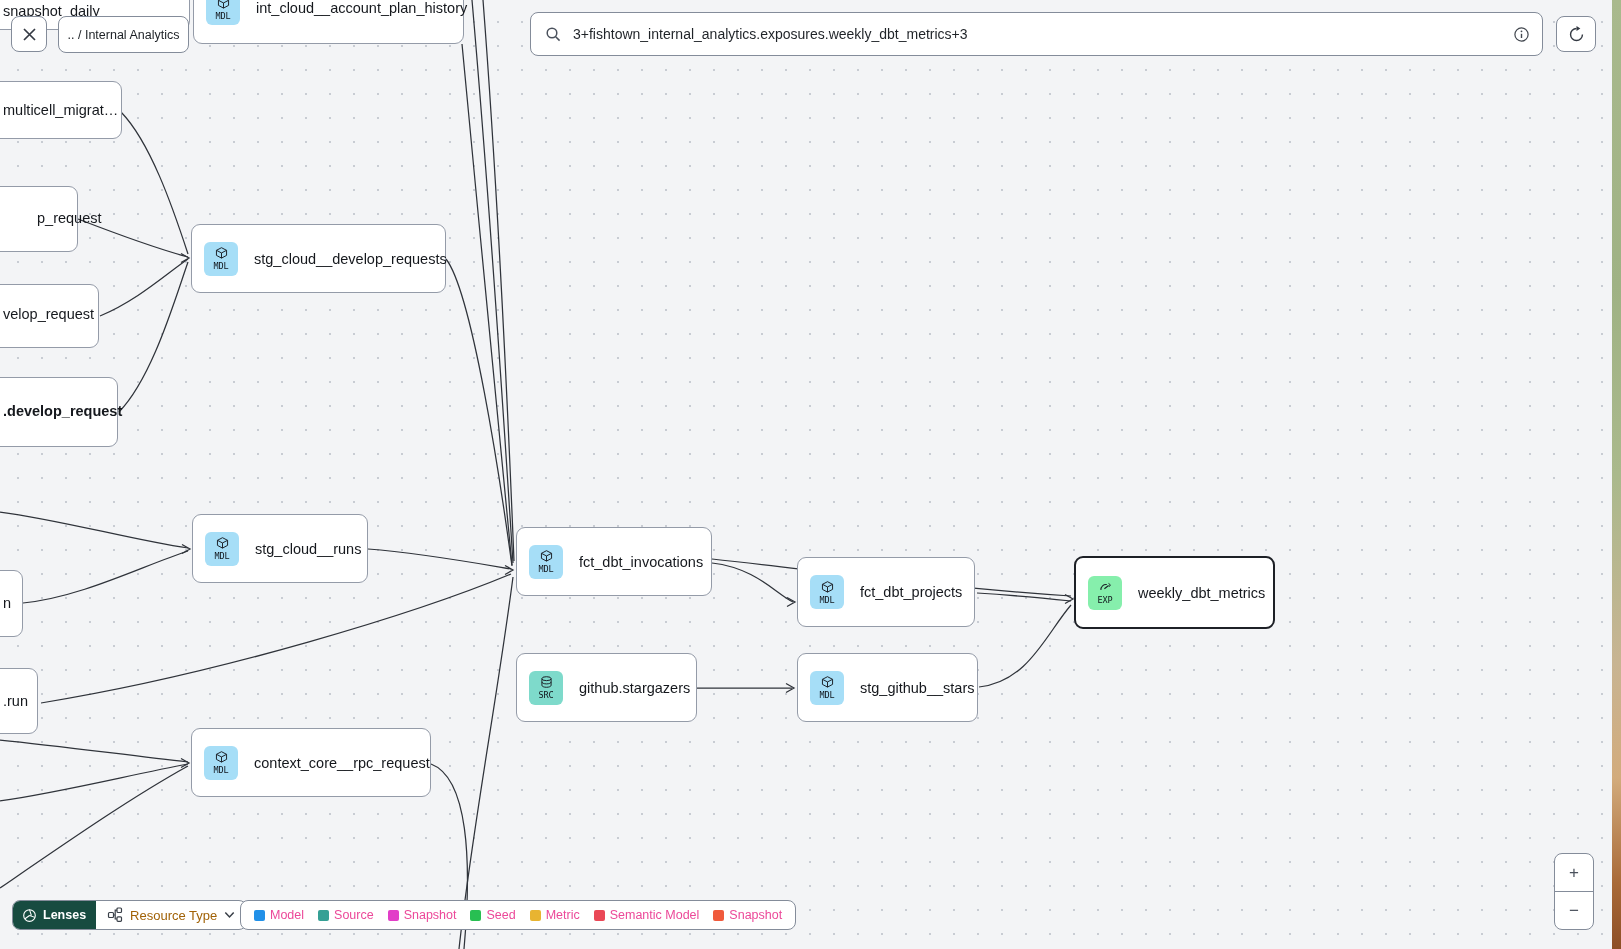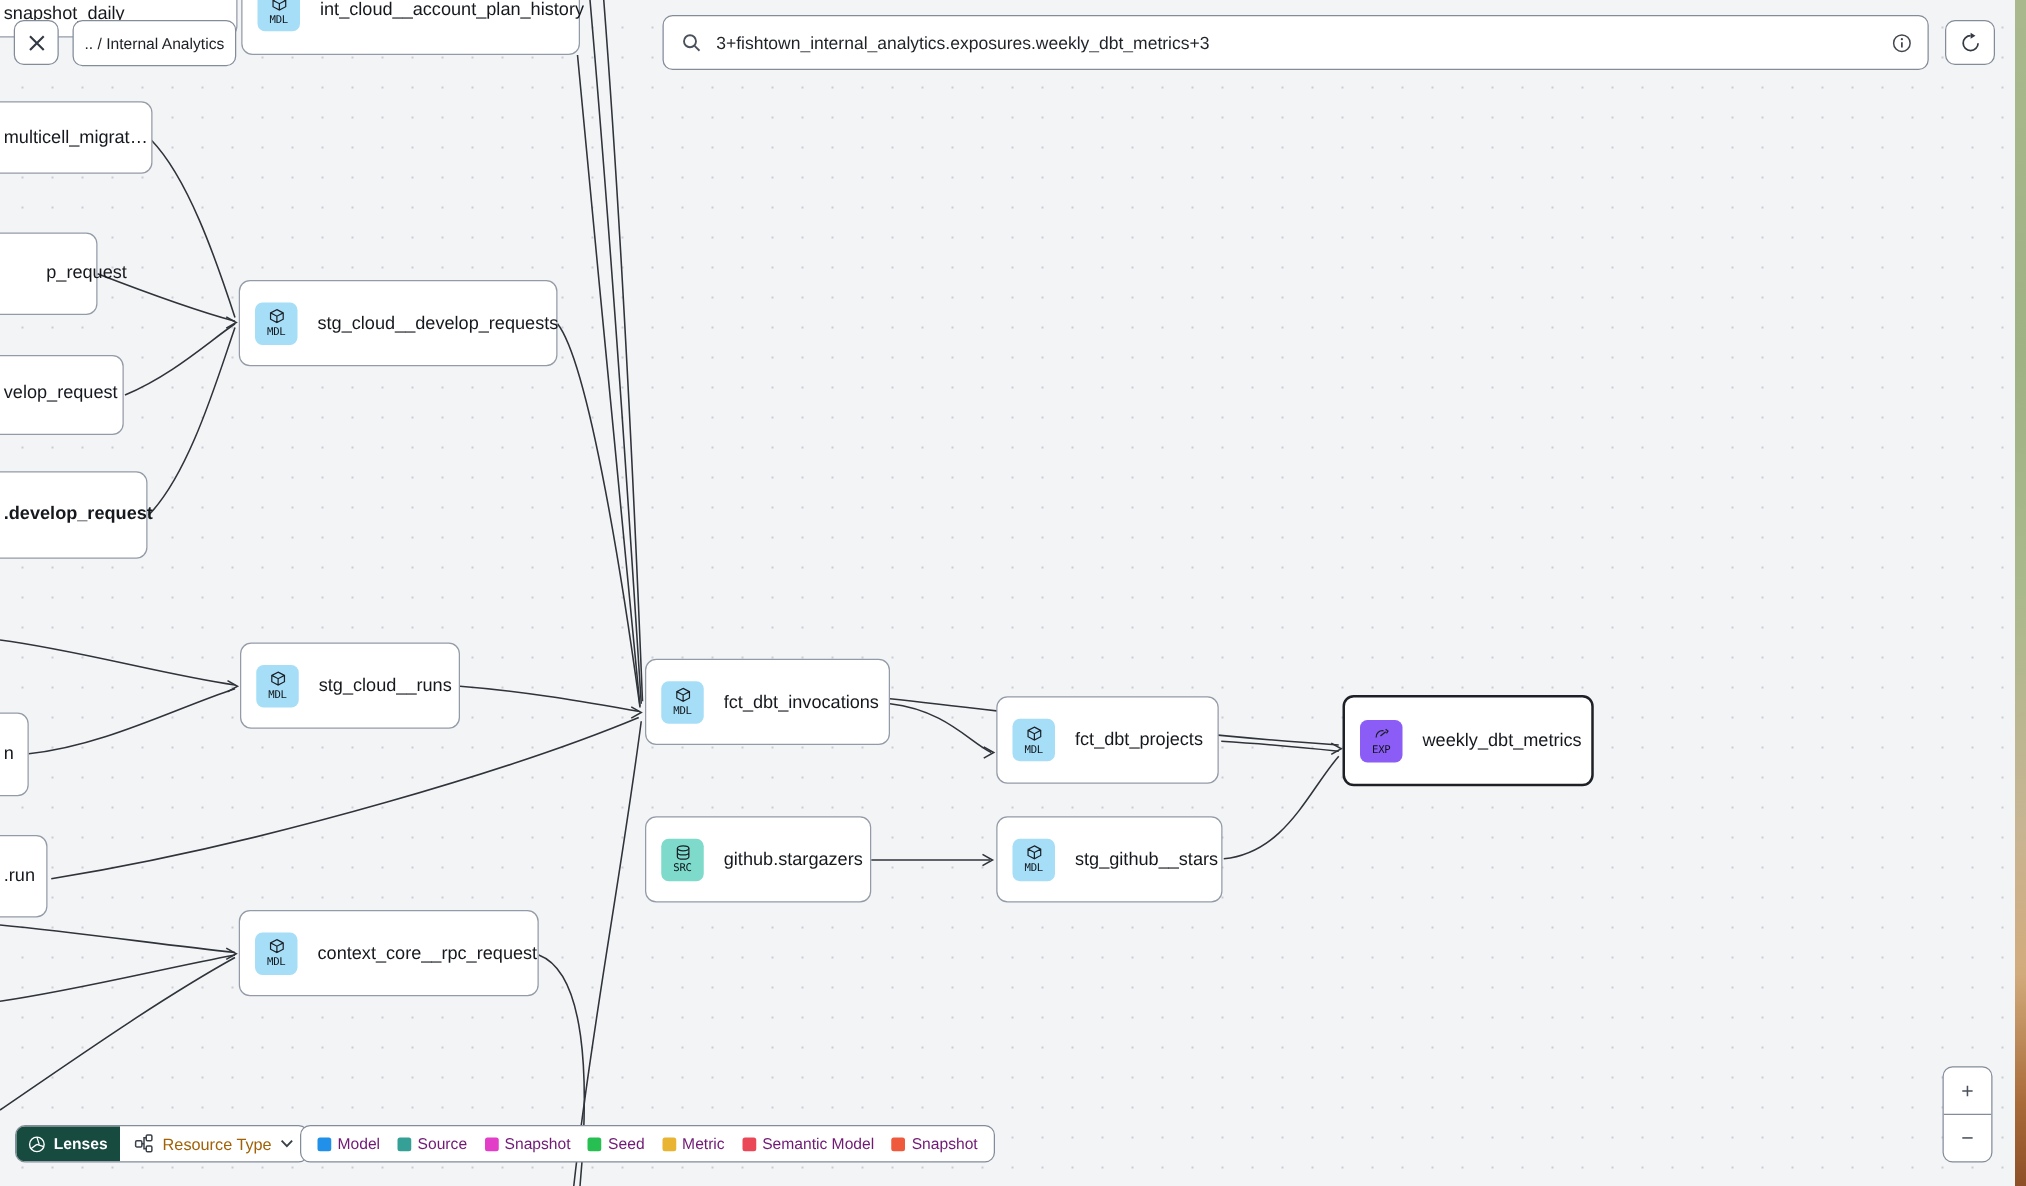--- a/index.html
+++ b/index.html
@@ -29,21 +29,21 @@
   #search-bar{left:530px;top:12px;width:1013px;height:44px;justify-content:flex-start;padding:0 12px 0 14px;}
   #search-bar input{border:none;outline:none;flex:1;font-size:14px;color:#1f2328;margin-left:9px;
     font-family:"Liberation Sans","DejaVu Sans",sans-serif;background:transparent;}
   #refresh-btn{left:1556px;top:16px;width:40px;height:36px;}
   
   #lens-pill{left:12px;top:900px;height:30px;padding:0;overflow:hidden;z-index:6;}
   #lens-seg{background:#174b40;color:#fff;height:100%;display:flex;align-items:center;gap:6px;
     padding:0 10px 0 9px;font-size:12.5px;font-weight:bold;}
   #rt-seg{display:flex;align-items:center;gap:7px;padding:0 11px 0 11px;font-size:13px;color:#a16207;height:100%;}
   #legend-box{left:240px;top:900px;height:30px;padding:0 13px;gap:14px;z-index:6;display:flex;align-items:center;}
-  .lg-item{display:flex;align-items:center;gap:5px;font-size:12.5px;color:#701a75;white-space:nowrap;}
+  .lg-item{display:flex;align-items:center;gap:5px;font-size:12.5px;color:#ec4899;white-space:nowrap;}
   .lg-sw{width:11px;height:11px;border-radius:2px;display:inline-block;}
   
   #zoomctl{position:absolute;left:1554px;top:853px;width:40px;height:77px;background:#fff;
     border:1px solid #848c9a;border-radius:8px;z-index:6;display:flex;flex-direction:column;box-sizing:border-box;}
   #zoomctl .zbtn{flex:1;display:flex;align-items:center;justify-content:center;font-size:17px;color:#4a515c;}
   #zoomctl .zbtn:first-child{border-bottom:1px solid #848c9a;}
   
   #wall{position:absolute;right:0;top:0;width:9px;height:949px;z-index:9;
     background:linear-gradient(180deg,#a9b98d 0%,#9fb284 30%,#aab98c 50%,#c8b492 70%,#d2ab7c 82%,#a96a38 93%,#8d4f27 100%);}
 </style>
@@ -143,21 +143,21 @@
       <div class="node" style="left: 797px; top: 557px; width: 178px; height: 70px;">
         <span class="badge" style="background: rgb(166, 222, 247);">
           <svg width="15" height="15" viewBox="0 0 16 16">
             <path d="M8 1.8 L13.4 4.6 V10 L8 12.9 L2.6 10 V4.6 Z M2.6 4.6 L8 7.4 L13.4 4.6 M8 7.4 V12.9" fill="none" stroke="#1c2128" stroke-width="1.05"></path>
           </svg>
           <span class="btxt">MDL</span>
         </span>
         <span class="nlabel">fct_dbt_projects</span>
       </div>
       <div class="node selected" style="left: 1074px; top: 556px; width: 201px; height: 73px;">
-        <span class="badge" style="background: #8b5cf6;">
+        <span class="badge" style="background: #86efac;">
           <svg width="15" height="15" viewBox="0 0 16 16">
             <path d="M3.1 10.6 A5.4 5.4 0 0 1 9.4 4.9" fill="none" stroke="#1c2128" stroke-width="1.1"></path>
             <path d="M6.8 9.4 L11.3 5.8" stroke="#1c2128" stroke-width="1.2"></path>
             <path d="M11.2 3.6 L13.2 5.2 L11.9 7.2" fill="none" stroke="#1c2128" stroke-width="1.05"></path>
           </svg>
           <span class="btxt">EXP</span>
         </span>
         <span class="nlabel">weekly_dbt_metrics</span>
       </div>
       <div class="node" style="left: 516px; top: 653px; width: 181px; height: 69px;">

